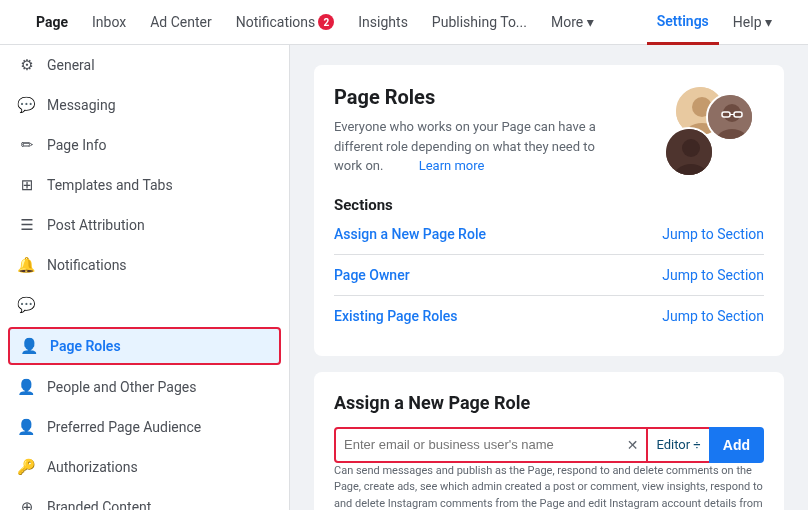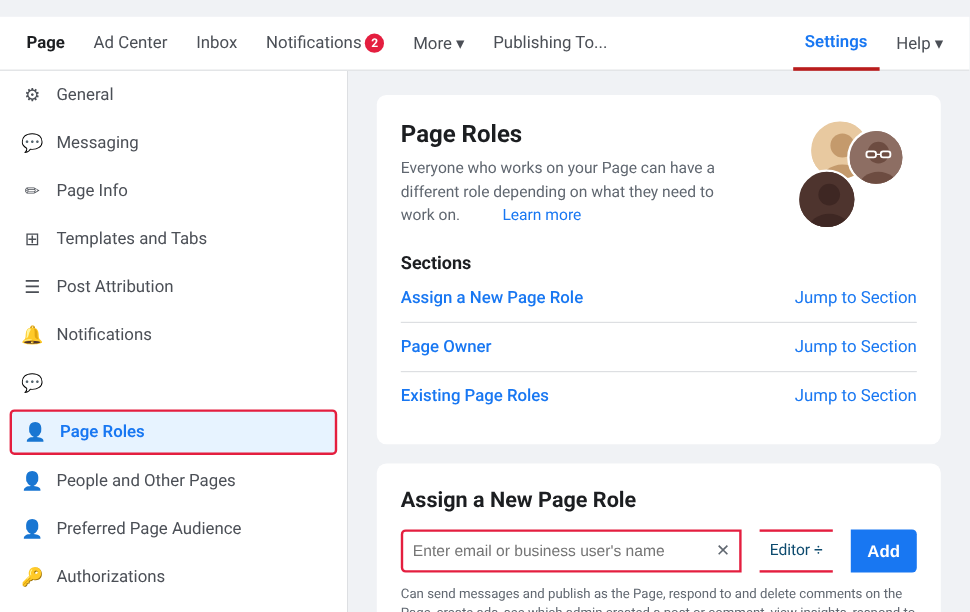--- a/index.html
+++ b/index.html
@@ -1,23 +1,22 @@
 <!DOCTYPE html>
 <html><head>
   <meta charset="utf-8">
   <style>
     * { box-sizing: border-box; margin: 0; padding: 0; }
     body { font-family: -apple-system, BlinkMacSystemFont, 'Segoe UI', Roboto, sans-serif; background: #f0f2f5; font-size: 14px; color: #1c1e21; }
 
     
     .top-nav {
       display: flex; align-items: center; background: #fff;
-      border-bottom: 1px solid #dddfe2; height: 45px; padding: 0 12px;
+      border-bottom: 1px solid #dddfe2; height: 45px; padding: 0 26px;
       position: relative;
-      margin-top: 14px;
     }
     .top-nav-left { display: flex; align-items: center; gap: 4px; flex: 1; }
     .nav-item {
       padding: 0 10px; height: 45px; display: flex; align-items: center;
       cursor: pointer; color: #4b4f56; font-size: 14px; font-weight: 400;
       position: relative; white-space: nowrap;
     }
     .nav-item.page-item { font-weight: 700; color: #1c1e21; }
     .notif-badge {
       background: #e41e3f; color: #fff; border-radius: 50%;
@@ -70,21 +69,21 @@
     .section-row {
       display: flex; justify-content: space-between; align-items: center;
       padding: 12px 0; border-bottom: 1px solid #dddfe2;
     }
     .section-row:last-child { border-bottom: none; }
     .section-link { color: #1877f2; cursor: pointer; font-size: 14px; font-weight: 500; }
     .jump-link { color: #1877f2; cursor: pointer; font-size: 14px; }
 
     
     .assign-title { font-size: 18px; font-weight: 700; margin-bottom: 14px; }
-    .assign-row { display: flex; gap: 15px; align-items: center; margin-bottom: 10px; }
+    .assign-row { display: flex; gap: 0; align-items: center; }
     .email-input-wrap {
       flex: 1; display: flex; align-items: center;
       border: 2px solid #e41e3f; border-radius: 4px 0 0 4px;
       padding: 0 8px; height: 36px; background: #fff;
     }
     .email-input {
       flex: 1; border: none; outline: none; font-size: 13px;
       color: #606770; background: transparent;
     }
     .clear-icon { color: #606770; cursor: pointer; font-size: 14px; }
@@ -99,28 +98,29 @@
       padding: 0 14px; height: 36px; cursor: pointer; font-size: 14px; font-weight: 600;
     }
     .assign-desc { font-size: 11px; color: #606770; line-height: 1.5; max-width: 500px; }
   </style>
 </head>
 <body>
 
 <nav class="top-nav">
   <div class="top-nav-left">
     <div class="nav-item page-item">Page</div>
+    <div class="nav-item">Inbox</div>
     <div class="nav-item">Ad Center</div>
-    <div class="nav-item">Inbox</div>
     <div class="nav-item">
       <span>Notifications</span>
       <span class="notif-badge">2</span>
     </div>
+    <div class="nav-item">Insights</div>
+    <div class="nav-item">Publishing To...</div>
     <div class="nav-item">More ▾</div>
-    <div class="nav-item">Publishing To...</div>
   </div>
   <div class="top-nav-right">
     <div class="nav-item-right nav-item-settings">Settings</div>
     <div class="nav-item-right">Help ▾</div>
   </div>
 </nav>
 
 <div class="layout">
 
   <aside class="sidebar">

